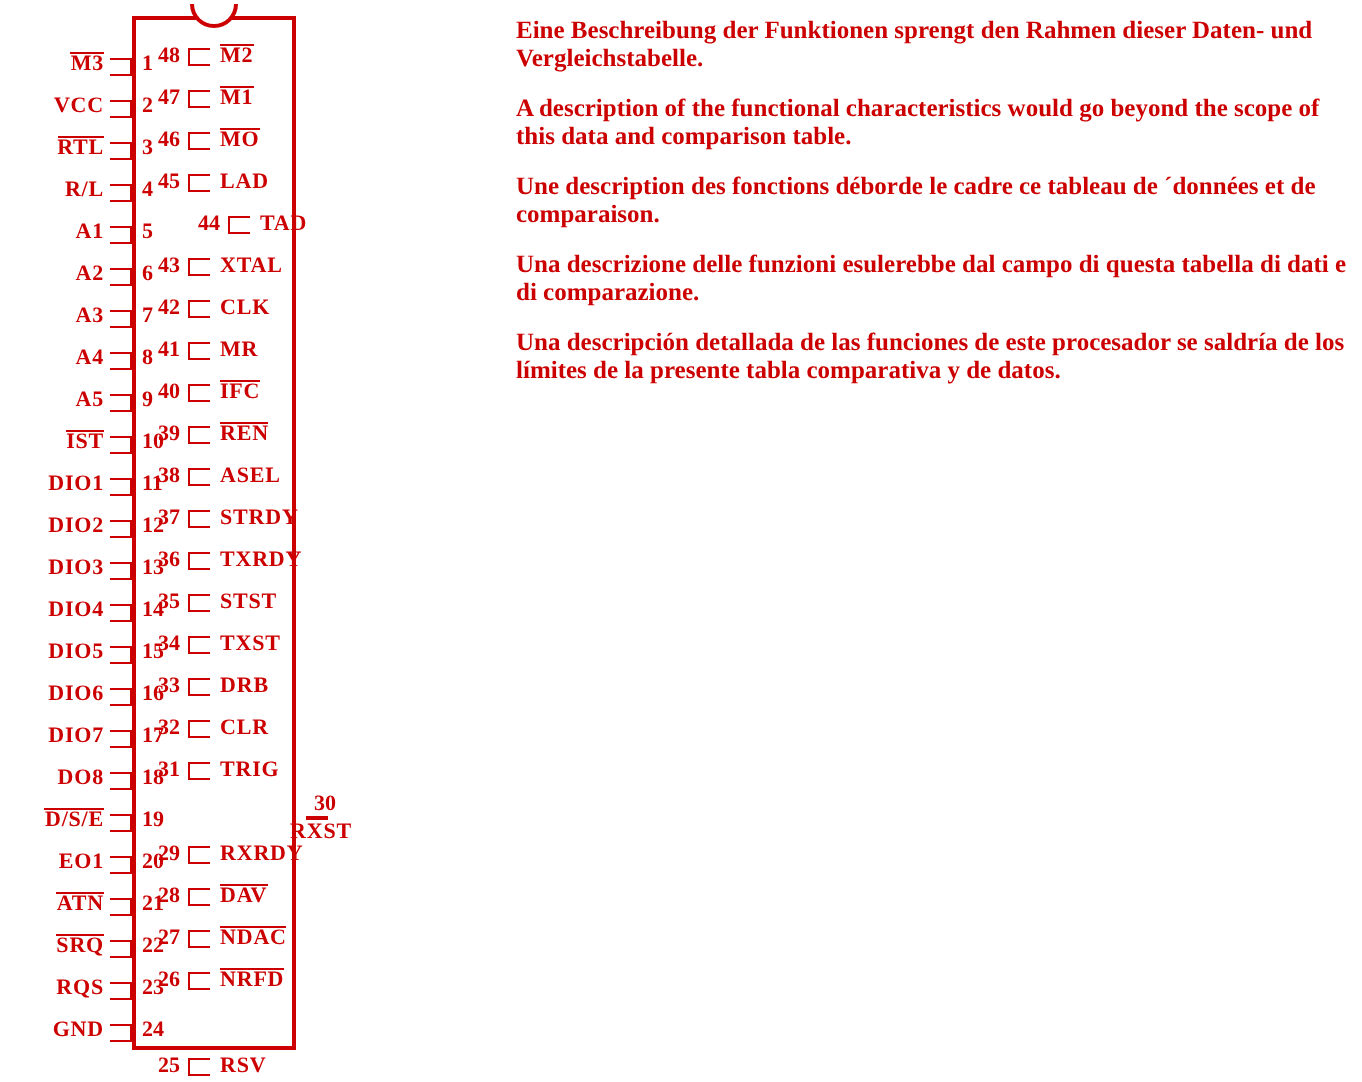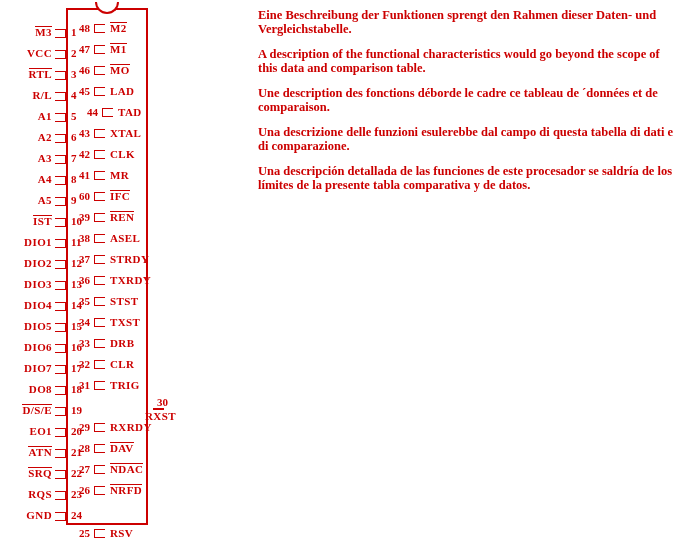--- a/index.html
+++ b/index.html
@@ -285,41 +285,41 @@
         <div class="pin-num" style="width: 24px; text-align: right; margin-left: 0px; margin-right: 4px;">46</div>
         <div class="pin-stub"></div>
         <div class="pin-label"><span class="overline">MO</span></div>
       </div>
       <div class="pin-row right" style="top: 81px;">
         <div class="pin-num" style="width: 24px; text-align: right; margin-left: 0px; margin-right: 4px;">45</div>
         <div class="pin-stub"></div>
         <div class="pin-label">LAD</div>
       </div>
       <div class="pin-row right" style="top: 102px;">
-        <div class="pin-num" style="width: 32px; text-align: right; margin-left: 0px; margin-right: 4px;">44</div>
+        <div class="pin-num" style="width: 44px; text-align: right; margin-left: 0px; margin-right: 4px;">44</div>
         <div class="pin-stub"></div>
         <div class="pin-label">TAD</div>
       </div>
       <div class="pin-row right" style="top: 123px;">
         <div class="pin-num" style="width: 24px; text-align: right; margin-left: 0px; margin-right: 4px;">43</div>
         <div class="pin-stub"></div>
         <div class="pin-label">XTAL</div>
       </div>
       <div class="pin-row right" style="top: 144px;">
         <div class="pin-num" style="width: 24px; text-align: right; margin-left: 0px; margin-right: 4px;">42</div>
         <div class="pin-stub"></div>
         <div class="pin-label">CLK</div>
       </div>
       <div class="pin-row right" style="top: 165px;">
         <div class="pin-num" style="width: 24px; text-align: right; margin-left: 0px; margin-right: 4px;">41</div>
         <div class="pin-stub"></div>
         <div class="pin-label">MR</div>
       </div>
       <div class="pin-row right" style="top: 186px;">
-        <div class="pin-num" style="width: 24px; text-align: right; margin-left: 0px; margin-right: 4px;">60</div>
+        <div class="pin-num" style="width: 24px; text-align: right; margin-left: 0px; margin-right: 4px;">40</div>
         <div class="pin-stub"></div>
         <div class="pin-label"><span class="overline">IFC</span></div>
       </div>
       <div class="pin-row right" style="top: 207px;">
         <div class="pin-num" style="width: 24px; text-align: right; margin-left: 0px; margin-right: 4px;">39</div>
         <div class="pin-stub"></div>
         <div class="pin-label"><span class="overline">REN</span></div>
       </div>
       <div class="pin-row right" style="top: 228px;">
         <div class="pin-num" style="width: 24px; text-align: right; margin-left: 0px; margin-right: 4px;">38</div>

